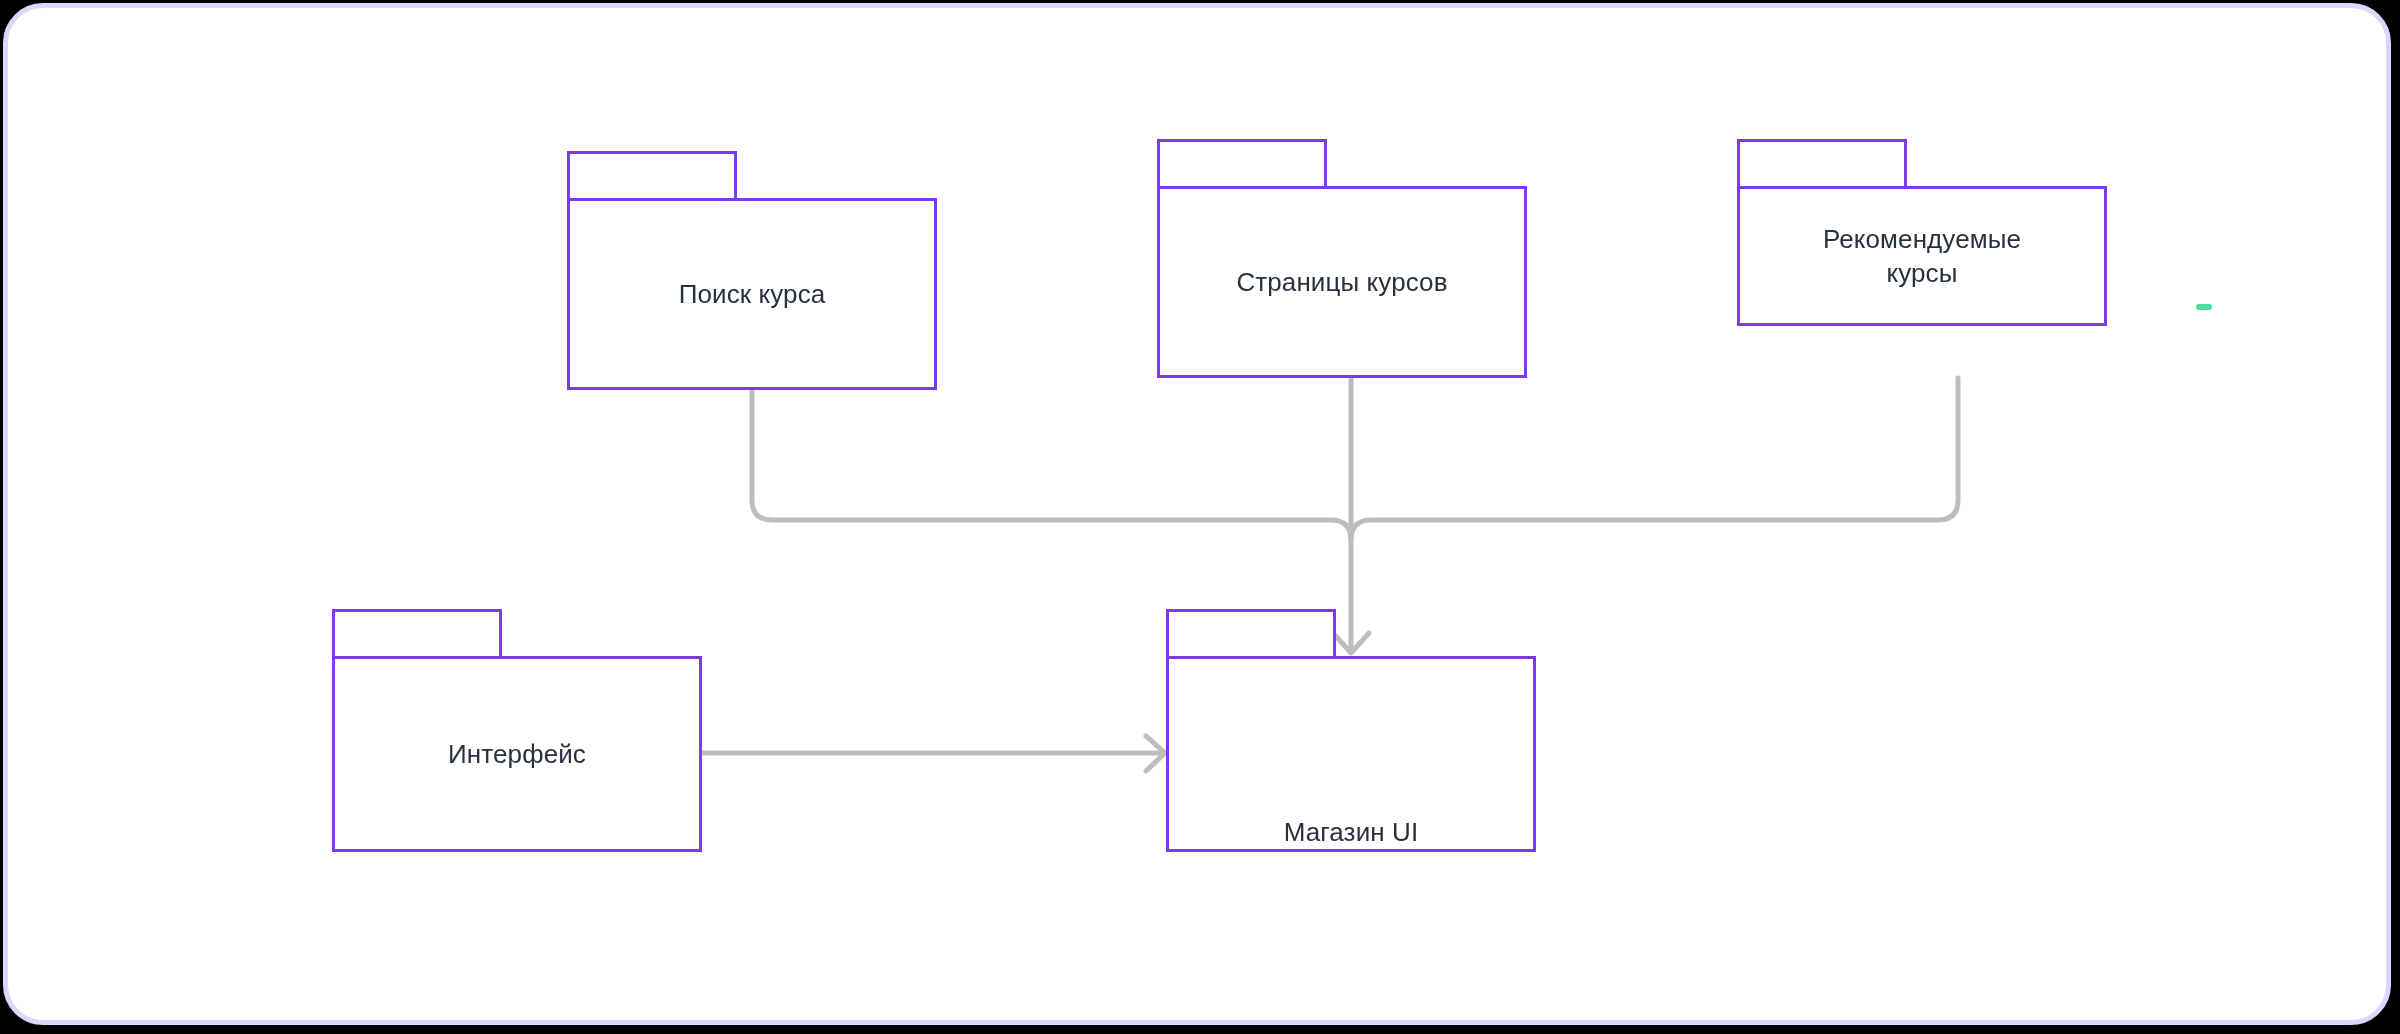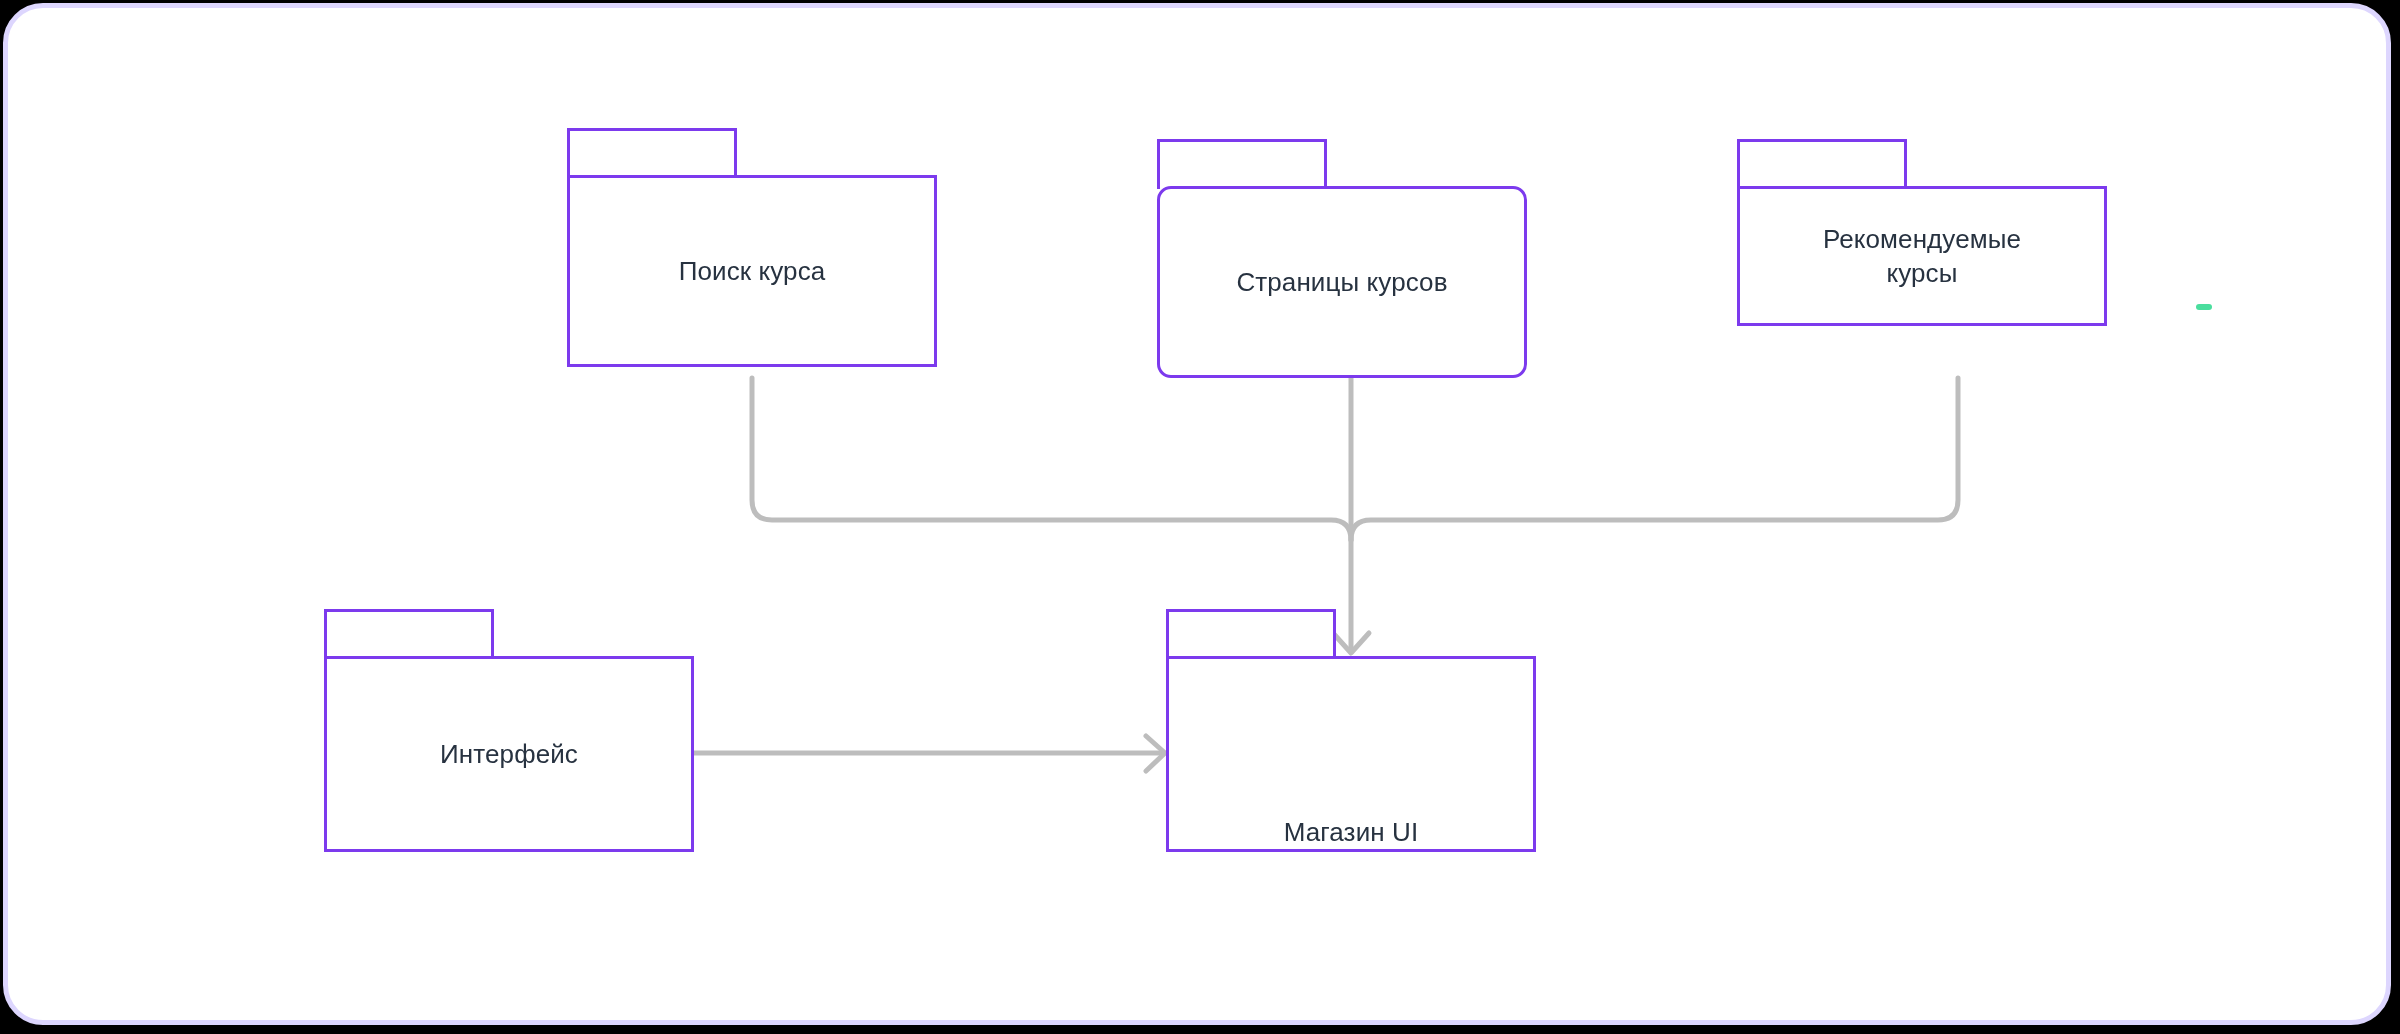--- a/index.html
+++ b/index.html
@@ -104,43 +104,43 @@
 
     <path d="M 1351 378 L 1351 650" fill="none" stroke="#bdbdbd" stroke-width="5" stroke-linecap="round" stroke-linejoin="round"></path>
 
     <path d="M 1333 633 L 1351 653 L 1369 633" fill="none" stroke="#bdbdbd" stroke-width="5" stroke-linecap="round" stroke-linejoin="round"></path>
 
     <path d="M 694 753 L 1163 753" fill="none" stroke="#bdbdbd" stroke-width="5" stroke-linecap="round" stroke-linejoin="round"></path>
 
     <path d="M 1146 736 L 1165 753 L 1146 771" fill="none" stroke="#bdbdbd" stroke-width="5" stroke-linecap="round" stroke-linejoin="round"></path>
   </svg>
 
-  <div class="pkg" style="left:567px; top:128px; width:440px; height:239px;">
+  <div class="pkg" style="left:567px; top:151px; width:440px; height:239px;">
     <div class="pkg-tab" style="width:170px; height:50px;"></div>
     <div class="pkg-body" style="top:47px; width:370px; height:192px;">
       <span class="pkg-label">Поиск курса</span>
     </div>
   </div>
 
   <div class="pkg" style="left:1157px; top:139px; width:370px; height:239px;">
     <div class="pkg-tab" style="width:170px; height:50px;"></div>
-    <div class="pkg-body" style="top:47px; width:370px; height:192px;border-radius:14px;">
+    <div class="pkg-body" style="top:47px; width:370px; height:192px;">
       <span class="pkg-label">Страницы курсов</span>
     </div>
   </div>
 
   <div class="pkg" style="left:1737px; top:139px; width:370px; height:239px;">
     <div class="pkg-tab" style="width:170px; height:50px;"></div>
     <div class="pkg-body" style="top:47px; width:370px; height:140px;">
       <span class="pkg-label">Рекомендуемые
 курсы</span>
     </div>
   </div>
 
-  <div class="pkg" style="left:324px; top:609px; width:370px; height:243px;">
+  <div class="pkg" style="left:332px; top:609px; width:370px; height:243px;">
     <div class="pkg-tab" style="width:170px; height:50px;"></div>
     <div class="pkg-body" style="top:47px; width:370px; height:196px;">
       <span class="pkg-label">Интерфейс</span>
     </div>
   </div>
 
   <div class="pkg" style="left:1166px; top:609px; width:370px; height:243px;">
     <div class="pkg-tab" style="width:170px; height:50px;"></div>
     <div class="pkg-body" style="top:47px; width:370px; height:196px;align-items:flex-end;">
       <span class="pkg-label">Магазин UI</span>

